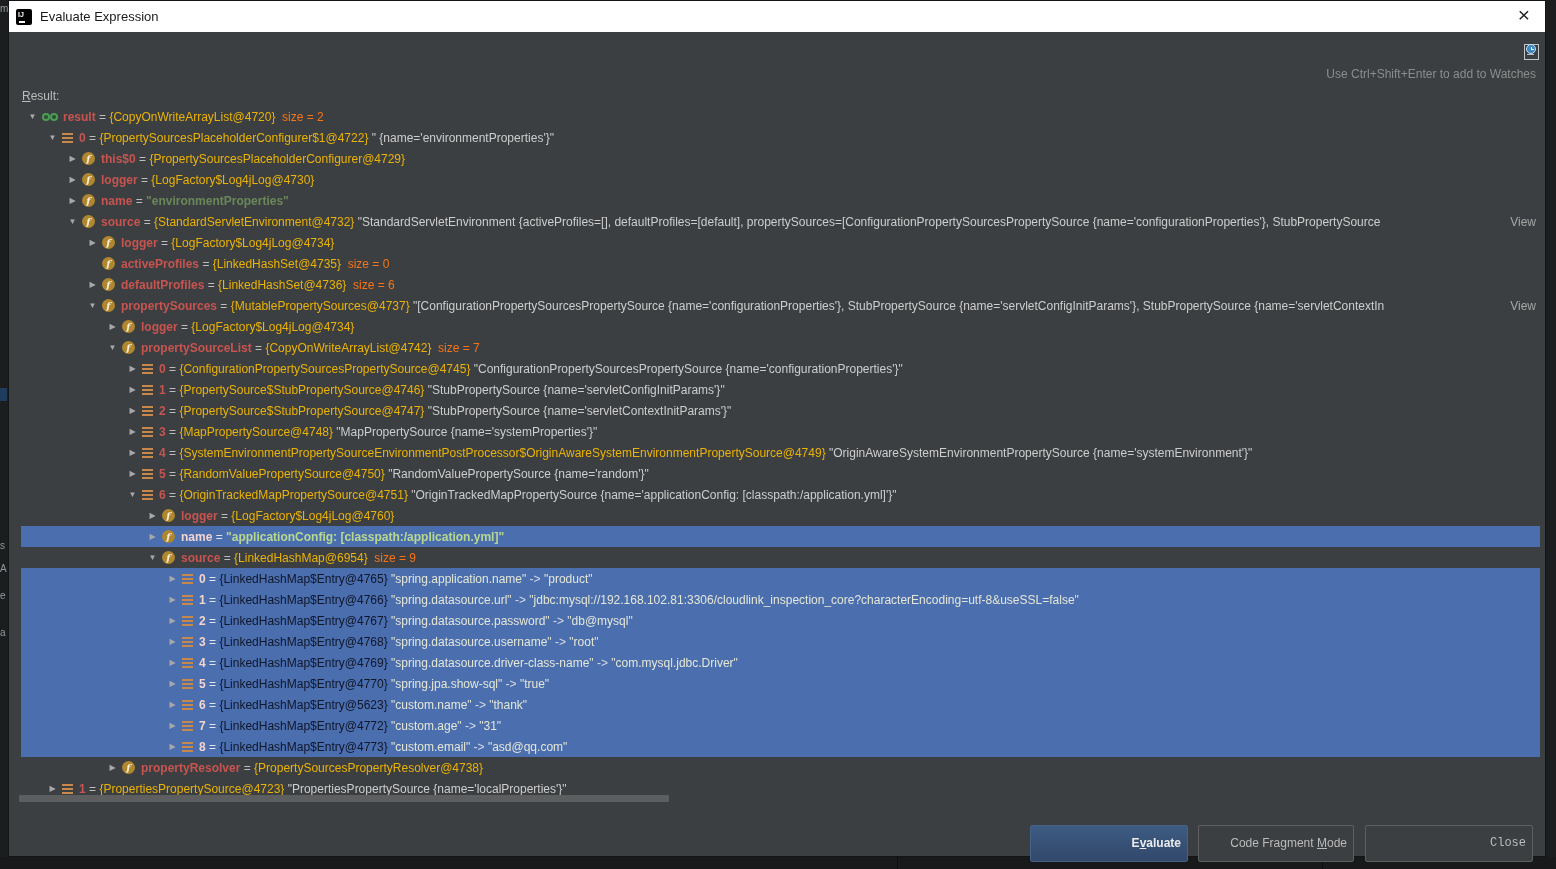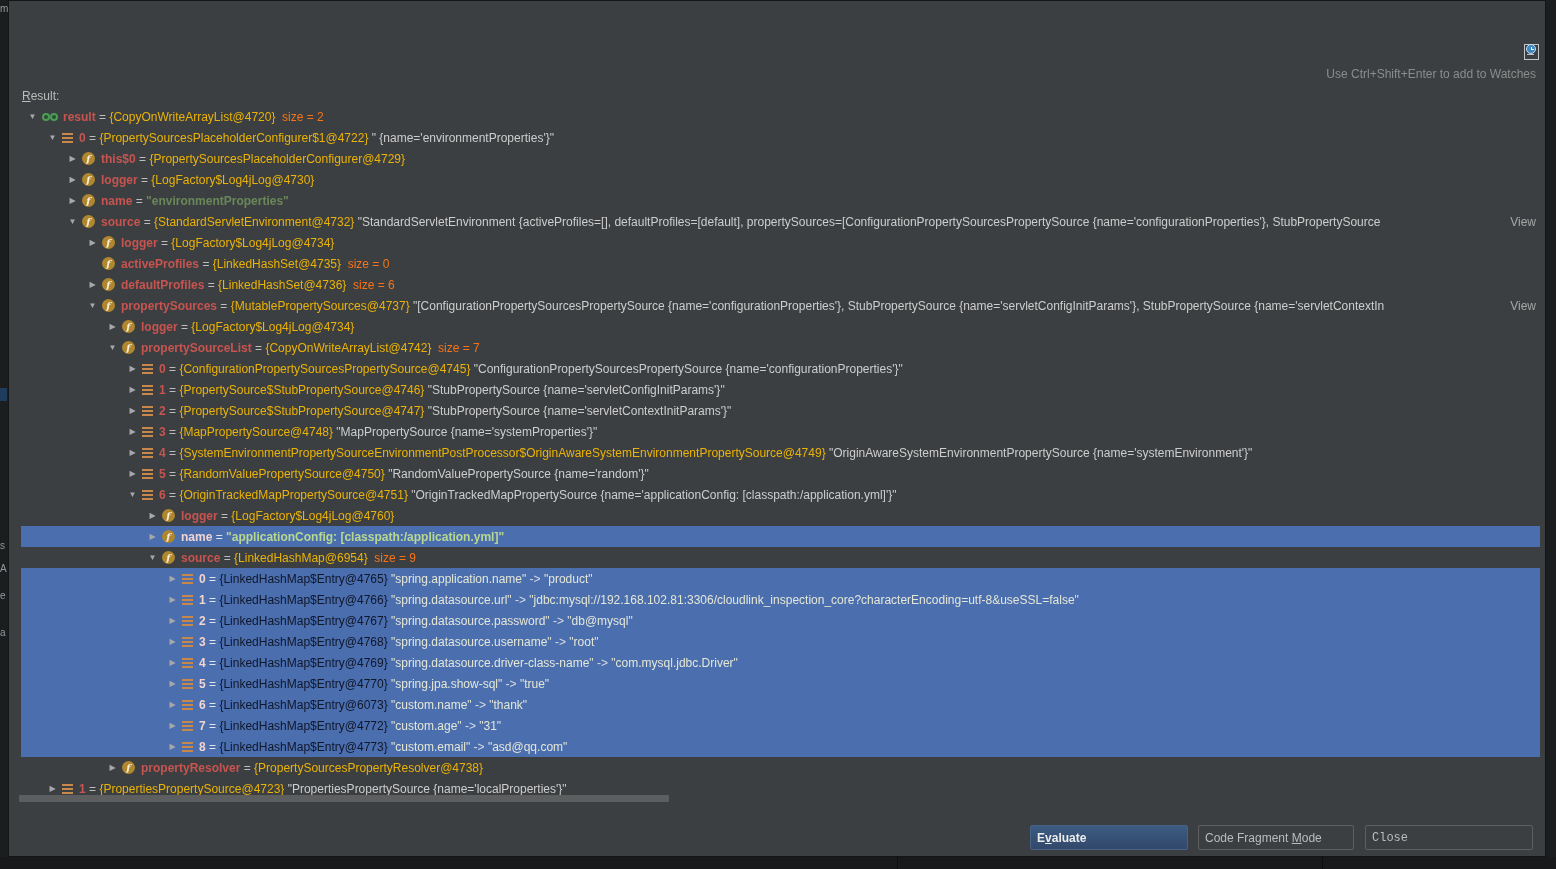--- a/index.html
+++ b/index.html
@@ -81,21 +81,21 @@
   .selected .sg-name{color:#F2D4D0}
   .selected .sg-eq{color:#E3E6EA}
   .selected .sg-ref{color:#0f172a}
   .selected .sg-str{color:#B8D890}
   .selected .sg-strn{color:#E4E7D6}
   .selected .sg-arw{color:#D8DDE4}
 
   .scrollbar{position:absolute;left:10px;top:794px;width:650px;height:7px;background:#5C5E60;border-radius:1px;}
 
   
-  .btn{position:absolute;top:824px;height:25px;box-sizing:border-box;font-size:12px;text-align:left;
+  .btn{position:absolute;top:824px;height:37px;box-sizing:border-box;font-size:12px;text-align:right;
        line-height:23px;border:1px solid #5E6060;color:#BBBBBB;background:#3C3F41;border-radius:2px;}
   .btn u{text-decoration:underline;}
   .btn.default{background:linear-gradient(#3D5B82,#31486A);border:1px solid #466287;color:#ECECEC;font-weight:bold;}
   #btn-eval{left:1021px;width:158px;}
   #btn-cfm{left:1189px;width:156px;}
   #btn-close{left:1356px;width:168px;font-family:Liberation Mono, monospace;}
 </style>
 </head>
 <body>
 
@@ -107,20 +107,25 @@
     <span class="edge-frag" style="top: 590px;">e</span>
     <span class="edge-frag" style="top: 627px;">a</span>
   </div>
 <div class="understrip">
   <i class="vsep" style="left:897px"></i>
   <i class="vsep" style="left:1322px"></i>
 </div>
 
 <div class="dialog">
 
+  <div class="titlebar">
+    <div class="logo">IJ</div>
+    <div class="title">Evaluate Expression</div>
+    <div class="closex">×</div>
+  </div>
 
 
   <div class="histbtn">
     <span class="histdoc">
         <i></i>
         <i></i>
         <i></i>
       <span class="histclock"></span>
     </span>
   </div>
@@ -359,21 +364,21 @@
         <span class="sg-ref">{LinkedHashMap$Entry@4770} </span>
         <span class="sg-strn">"spring.jpa.show-sql"</span>
         <span class="sg-arw"> -&gt; </span>
         <span class="sg-strn">"true"</span>
       </div>
       <div class="trow selected" style="padding-left: 145px;">
         <span class="arrow">▶</span>
         <span class="nicon array"><i></i><i></i><i></i></span>
         <span class="sg-name">6</span>
         <span class="sg-eq"> = </span>
-        <span class="sg-ref">{LinkedHashMap$Entry@6073} </span>
+        <span class="sg-ref">{LinkedHashMap$Entry@5623} </span>
         <span class="sg-strn">"custom.name"</span>
         <span class="sg-arw"> -&gt; </span>
         <span class="sg-strn">"thank"</span>
       </div>
       <div class="trow selected" style="padding-left: 145px;">
         <span class="arrow">▶</span>
         <span class="nicon array"><i></i><i></i><i></i></span>
         <span class="sg-name">7</span>
         <span class="sg-eq"> = </span>
         <span class="sg-ref">{LinkedHashMap$Entry@4772} </span>

